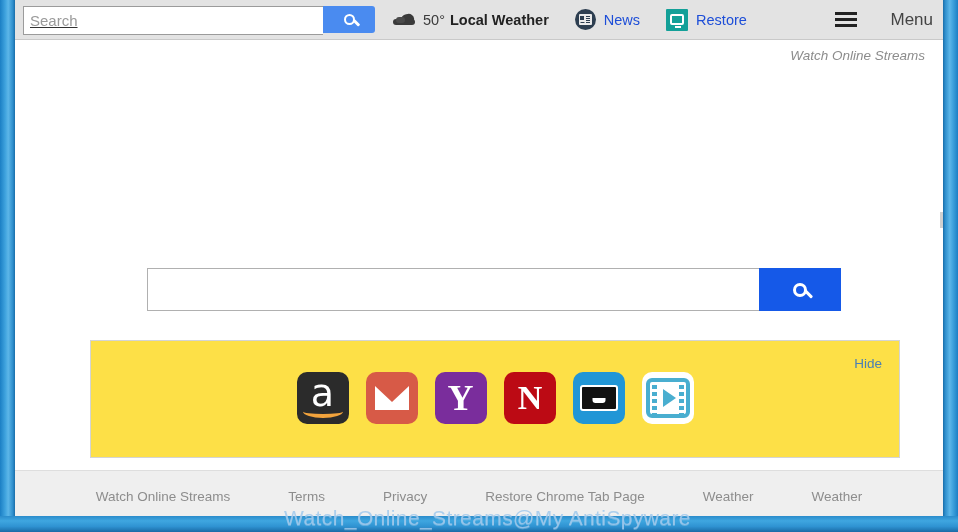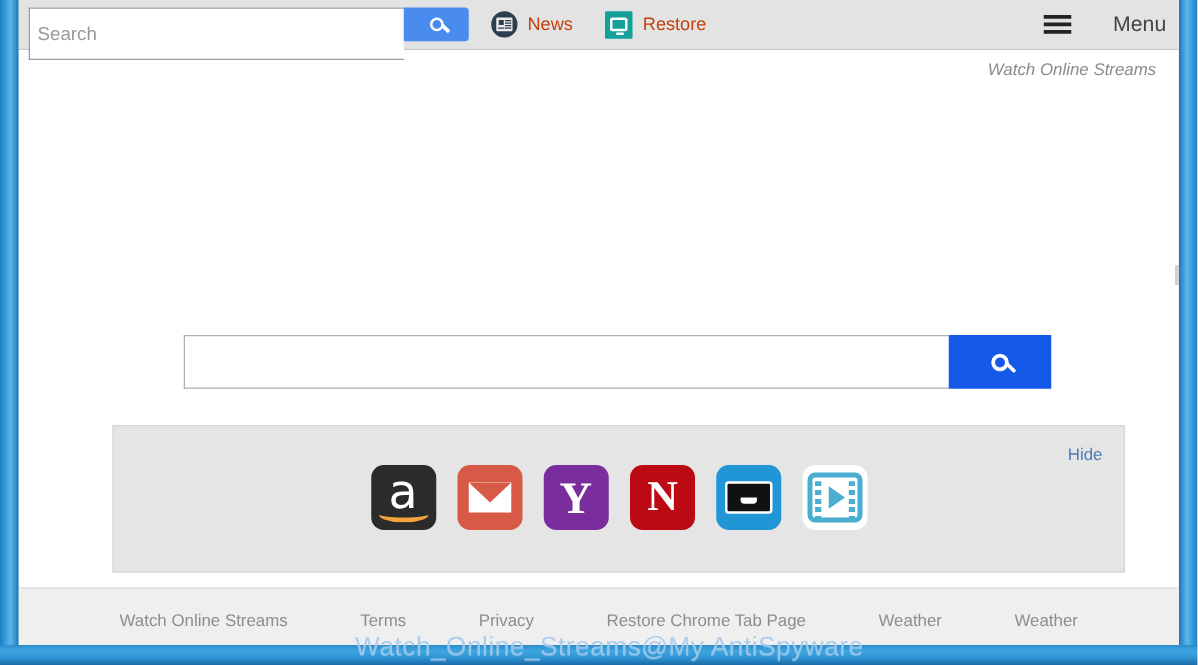--- a/index.html
+++ b/index.html
@@ -50,30 +50,31 @@
     padding: 0 10px 0 8px;
   }
   #toolbar-search {
     display: flex;
     align-items: stretch;
     height: 27px;
     margin-right: 18px;
   }
   #toolbar-search-input {
     width: 300px;
-    height: 42px;
+    height: 29px;
     border: 1px solid #9b9b9b;
     border-right: none;
     background: #fff;
     font-size: 15px;
     font-family: "Liberation Sans", sans-serif;
     color: #333;
     padding: 12px 6px;
     outline: none;
     border-radius: 0;
+    text-decoration: underline;
   }
   #toolbar-search-input::placeholder { color: #9a9a9a; }
   .tb-search-btn {
     width: 52px;
     background: #4a8bf0;
     border: none;
     border-radius: 0 3px 3px 0;
     display: flex; align-items: center; justify-content: center;
     cursor: pointer;
     padding: 0;
@@ -96,21 +97,21 @@
   }
 
   .tb-item {
     display: flex;
     align-items: center;
     gap: 8px;
     margin-right: 26px;
     cursor: pointer;
     white-space: nowrap;
   }
-  .tb-label { font-size: 14.5px; color: #c2410c; }
+  .tb-label { font-size: 14.5px; color: #1d4ed8; }
   .tb-label.bold { font-weight: bold; color: #222; }
   .tb-temp { font-size: 14.5px; color: #3c3c3c; margin-right: -3px; }
 
   
   .cloud-icon {
     position: relative;
     width: 22px; height: 13px;
   }
   .cloud-icon .c-body {
     position: absolute;
@@ -235,21 +236,21 @@
   }
   #main-search-btn .mag::after {
     right: -6px; bottom: -5px; width: 3px; height: 10px;
   }
 
   
   #shortcuts-card {
     position: absolute;
     left: 75px; top: 340px;
     width: 810px; height: 118px;
-    background: #e5e5e5;
+    background: #fde047;
     border: 1px solid #d4d4d4;
   }
   #hide-link {
     position: absolute;
     right: 17px; top: 15px;
     font-size: 13.5px;
     color: #4a7fb5;
     cursor: pointer;
   }
   #shortcut-row {
@@ -436,20 +437,29 @@
 
   <div id="toolbar">
 
     <div id="toolbar-search">
       <input id="toolbar-search-input" type="text" placeholder="Search" style="">
       <button class="tb-search-btn">
         <span class="mag"></span>
       </button>
     </div>
 
+    <div class="tb-item">
+      <span class="cloud-icon">
+        <span class="c-body"></span>
+          <span class="c-bump"></span>
+          <span class="c-bump2"></span>
+      </span>
+      <span class="tb-temp">50°</span>
+      <span class="tb-label bold">Local Weather</span>
+    </div>
 
     <div class="tb-item">
       <span class="news-icon">
           <span class="paper"></span>
         </span>
       <span class="tb-label">News</span>
     </div>
 
     <div class="tb-item">
       <span class="tv-icon">

